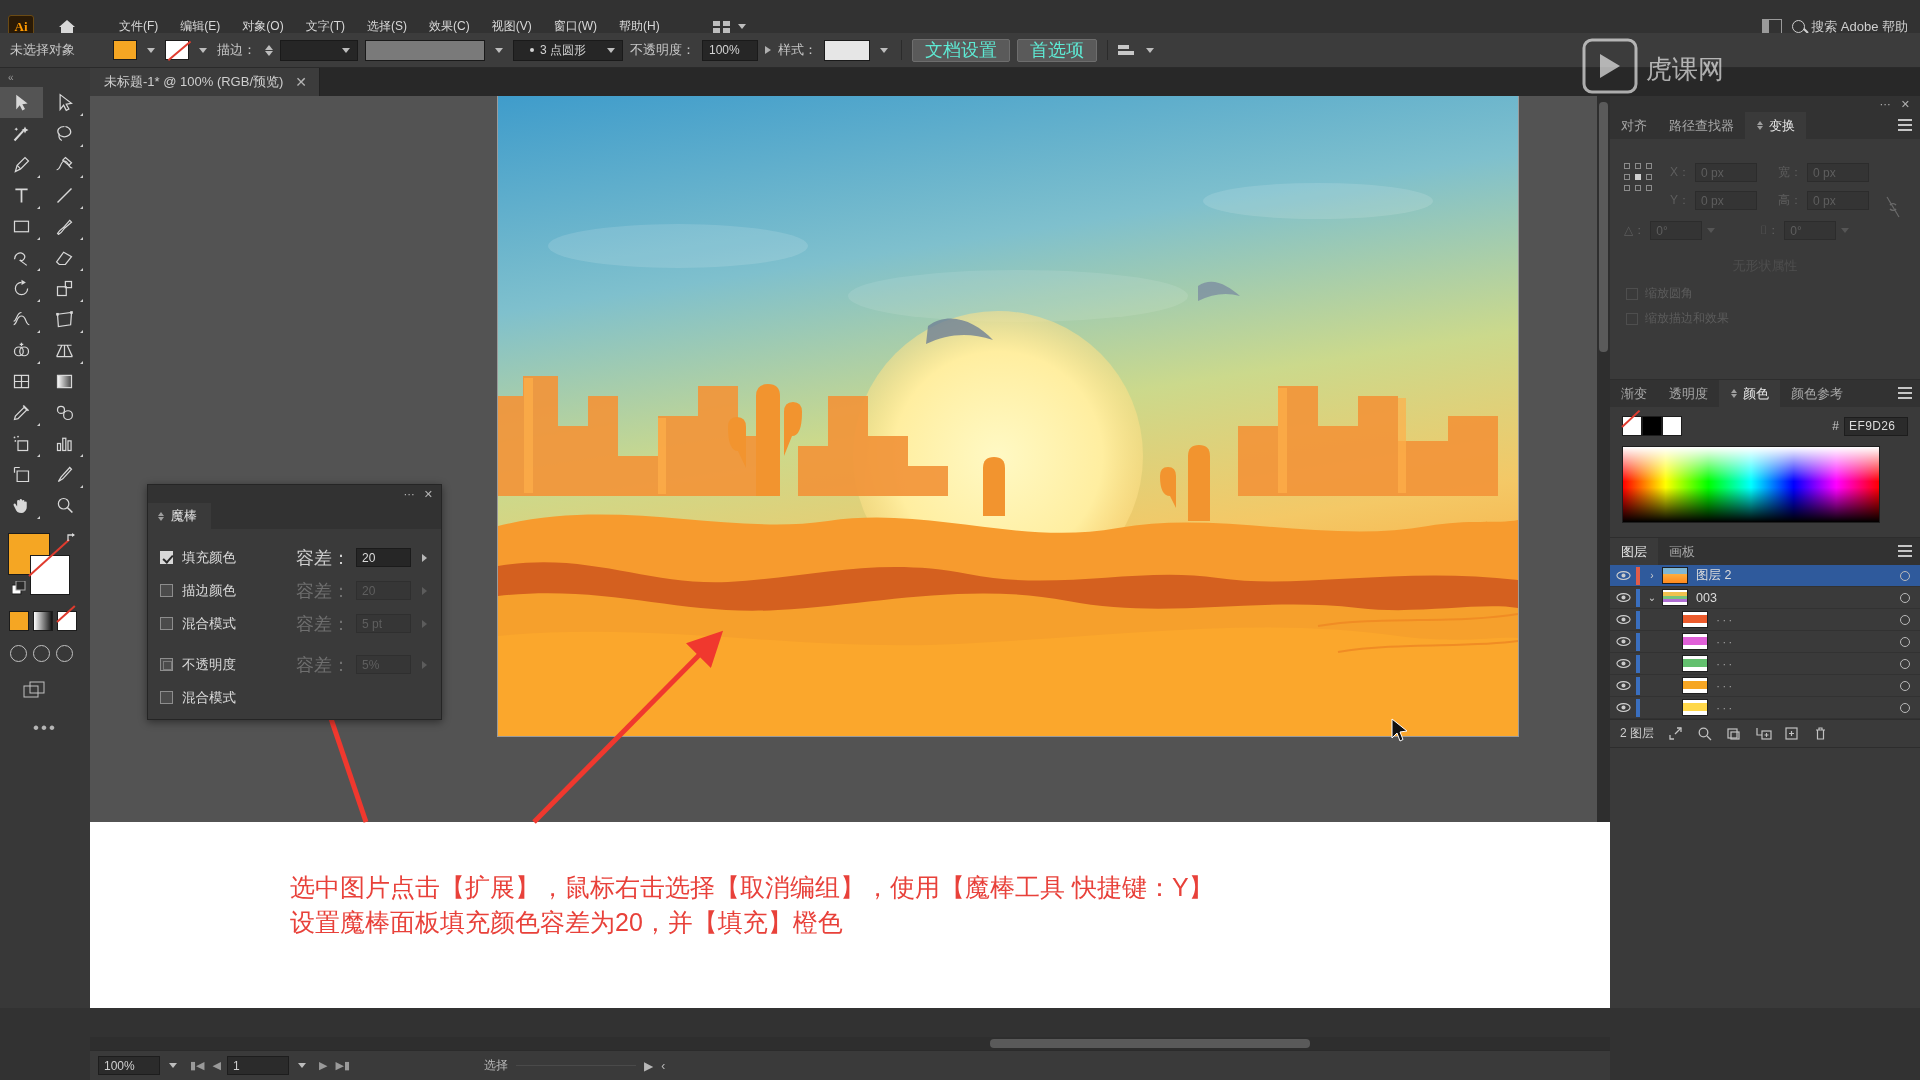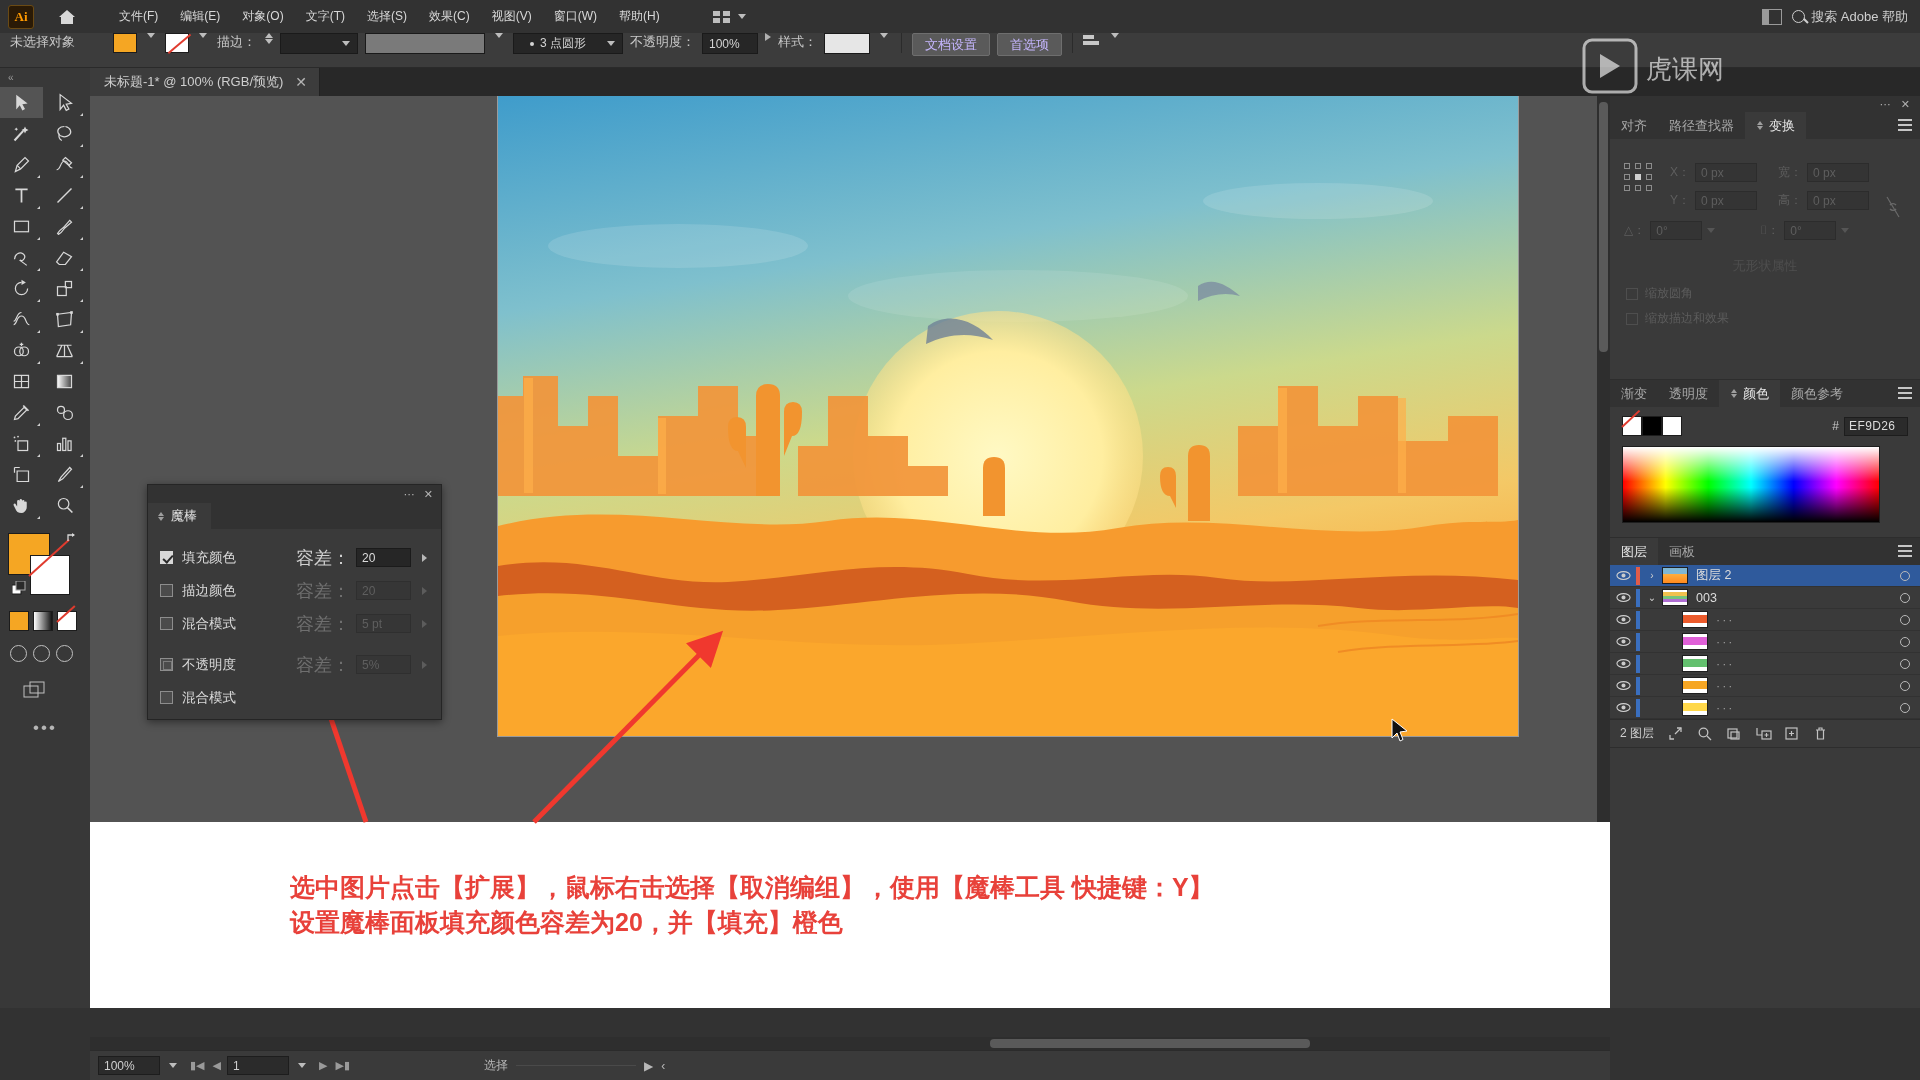--- a/index.html
+++ b/index.html
@@ -8,21 +8,21 @@
     background:#323232;
     font-family:"Liberation Sans","DejaVu Sans",sans-serif;
     font-size:13px;
     color:#d4d4d4;
     -webkit-font-smoothing:antialiased;
   }
   .app { position:relative; width:1920px; height:1080px; }
 
   
   .menubar {
-    position:absolute; left:0; top:0; width:1920px; height:33px;
+    position:absolute; left:0; top:10px; width:1920px; height:33px;
     background:#323232; display:flex; align-items:center;
   }
   .ai-logo {
     width:26px;height:24px;margin-left:8px;border-radius:3px;
     background:#2a1a06;border:1px solid #6a4a14;color:#ff9a00;
     font-size:13px;font-weight:bold;display:flex;align-items:center;justify-content:center;
     font-family:"Liberation Serif",serif;
   }
   .home-icon{ width:30px;height:24px;margin-left:18px;display:flex;align-items:center;justify-content:center;}
   .menu-items{ display:flex; margin-left:26px; }
@@ -36,39 +36,39 @@
   .menu-right{ position:absolute; right:0; top:0; height:33px; display:flex; align-items:center; gap:10px; padding-right:12px;}
   .win-ico{ width:20px;height:16px;border:1px solid #9a9a9a; position:relative;}
   .win-ico:after{content:"";position:absolute;left:0;top:0;bottom:0;width:6px;background:#9a9a9a;}
   .search-box{ display:flex;align-items:center;gap:6px;color:#cfcfcf;font-size:13px;}
   .magnifier{ width:13px;height:13px;border:1.6px solid #cfcfcf;border-radius:50%;position:relative;}
   .magnifier:after{content:"";position:absolute;width:6px;height:1.6px;background:#cfcfcf;transform:rotate(45deg);right:-5px;bottom:0;}
 
   
   .controlbar{
     position:absolute;left:0;top:33px;width:1920px;height:35px;
-    background:#3c3c3c;border-bottom:1px solid #2a2a2a;display:flex;align-items:flex-start;padding-left:10px;gap:7px;
+    background:#3c3c3c;border-bottom:1px solid #2a2a2a;display:flex;align-items:center;padding-left:10px;gap:7px;
   }
   .cb-label{ font-size:13px;color:#c8c8c8;white-space:nowrap;}
   .swatch{ width:24px;height:20px;border:1px solid #1c1c1c;}
   .swatch.fill{ background:#f5a623;}
   .swatch.none{ background:#fff; position:relative;}
   .swatch.none:after{content:"";position:absolute;left:-1px;top:50%;width:130%;height:2px;background:#e03b2e;transform:rotate(-40deg);transform-origin:center;}
   .caret{ width:0;height:0;border-left:4px solid transparent;border-right:4px solid transparent;border-top:5px solid #bdbdbd;margin:0 3px;}
   .stepper{ display:flex;flex-direction:column;gap:1px;margin-left:2px;}
   .stepper i{ width:0;height:0;border-left:4px solid transparent;border-right:4px solid transparent;}
   .stepper i:first-child{ border-bottom:5px solid #bdbdbd;}
   .stepper i:last-child{ border-top:5px solid #bdbdbd;}
   .cb-input{ height:21px;background:#262626;border:1px solid #1a1a1a;color:#d4d4d4;font-size:12px;
              display:flex;align-items:center;padding:0 6px;}
   .cb-dropdown{ height:21px;background:#262626;border:1px solid #1a1a1a;display:flex;align-items:center;
                 padding:0 4px 0 16px;color:#d4d4d4;font-size:12px;gap:6px;}
   .cb-dropdown.profile{ width:120px; background:#7a7a7a; }
-  .cb-btn{ height:23px;background:#5a5a5a;border:1px solid #6e6e6e;border-radius:2px;color:#c4b5fd;
-           font-size:13px;display:flex;align-items:center;padding:0 12px;cursor:pointer;}
+  .cb-btn{ height:23px;background:#5a5a5a;border:1px solid #6e6e6e;border-radius:2px;color:#5eead4;
+           font-size:18px;display:flex;align-items:center;padding:0 12px;cursor:pointer;}
   .cb-sep{ width:1px;height:20px;background:#2b2b2b;margin:0 3px;}
   .arrow-right{ width:0;height:0;border-top:4px solid transparent;border-bottom:4px solid transparent;border-left:6px solid #b0b0b0;}
   .align-ico{width:18px;height:14px;position:relative;}
   .align-ico:before{content:"";position:absolute;left:0;top:2px;width:11px;height:4px;background:#c8c8c8;}
   .align-ico:after{content:"";position:absolute;left:0;top:8px;width:16px;height:4px;background:#c8c8c8;}
 
   
   .tabbar{ position:absolute;left:90px;top:68px;width:1830px;height:28px;background:#282828;display:flex;align-items:flex-end;}
   .doctab{ height:28px;background:#3c3c3c;display:flex;align-items:center;gap:12px;padding:0 12px 0 14px;
            font-size:13px;color:#cfcfcf;border-right:1px solid #222;}
@@ -99,21 +99,21 @@
   .tb-screen span{ width:17px;height:17px;border:1.4px solid #c0c0c0;border-radius:50%;}
   .tb-panelrow{ display:flex;margin:18px 0 0 22px;}
   .tb-dots{ text-align:center;color:#b5b5b5;font-size:17px;letter-spacing:2px;margin-top:16px;}
 
   
   .canvas{ position:absolute;left:90px;top:96px;width:1520px;height:726px;background:#535353;overflow:hidden;}
   .artboard{ position:absolute;left:408px;top:0px;width:1020px;height:640px;background:#ffb33c;
              box-shadow:0 0 0 1px #9b9b9b;}
 
   
-  .caption-area{ position:absolute;left:90px;top:822px;width:1520px;height:186px;background:#fff;font-weight:bold;}
+  .caption-area{ position:absolute;left:90px;top:822px;width:1520px;height:186px;background:#fff;}
   .caption{ position:absolute;left:200px;top:48px;width:1100px;color:#e8413a;font-size:25px;line-height:1.38;}
   .caption .l2{ display:block; }
 
   
   .arrow-svg{ position:absolute;left:0;top:0;width:1920px;height:1080px;pointer-events:none;}
 
   
   .mw-panel{ position:absolute;left:147px;top:484px;width:295px;height:236px;background:#3a3a3a;
              border:1px solid #252525;box-shadow:0 2px 8px rgba(0,0,0,.45);}
   .mw-top{ height:18px;background:#323232;display:flex;align-items:center;justify-content:flex-end;gap:9px;padding-right:8px;}

